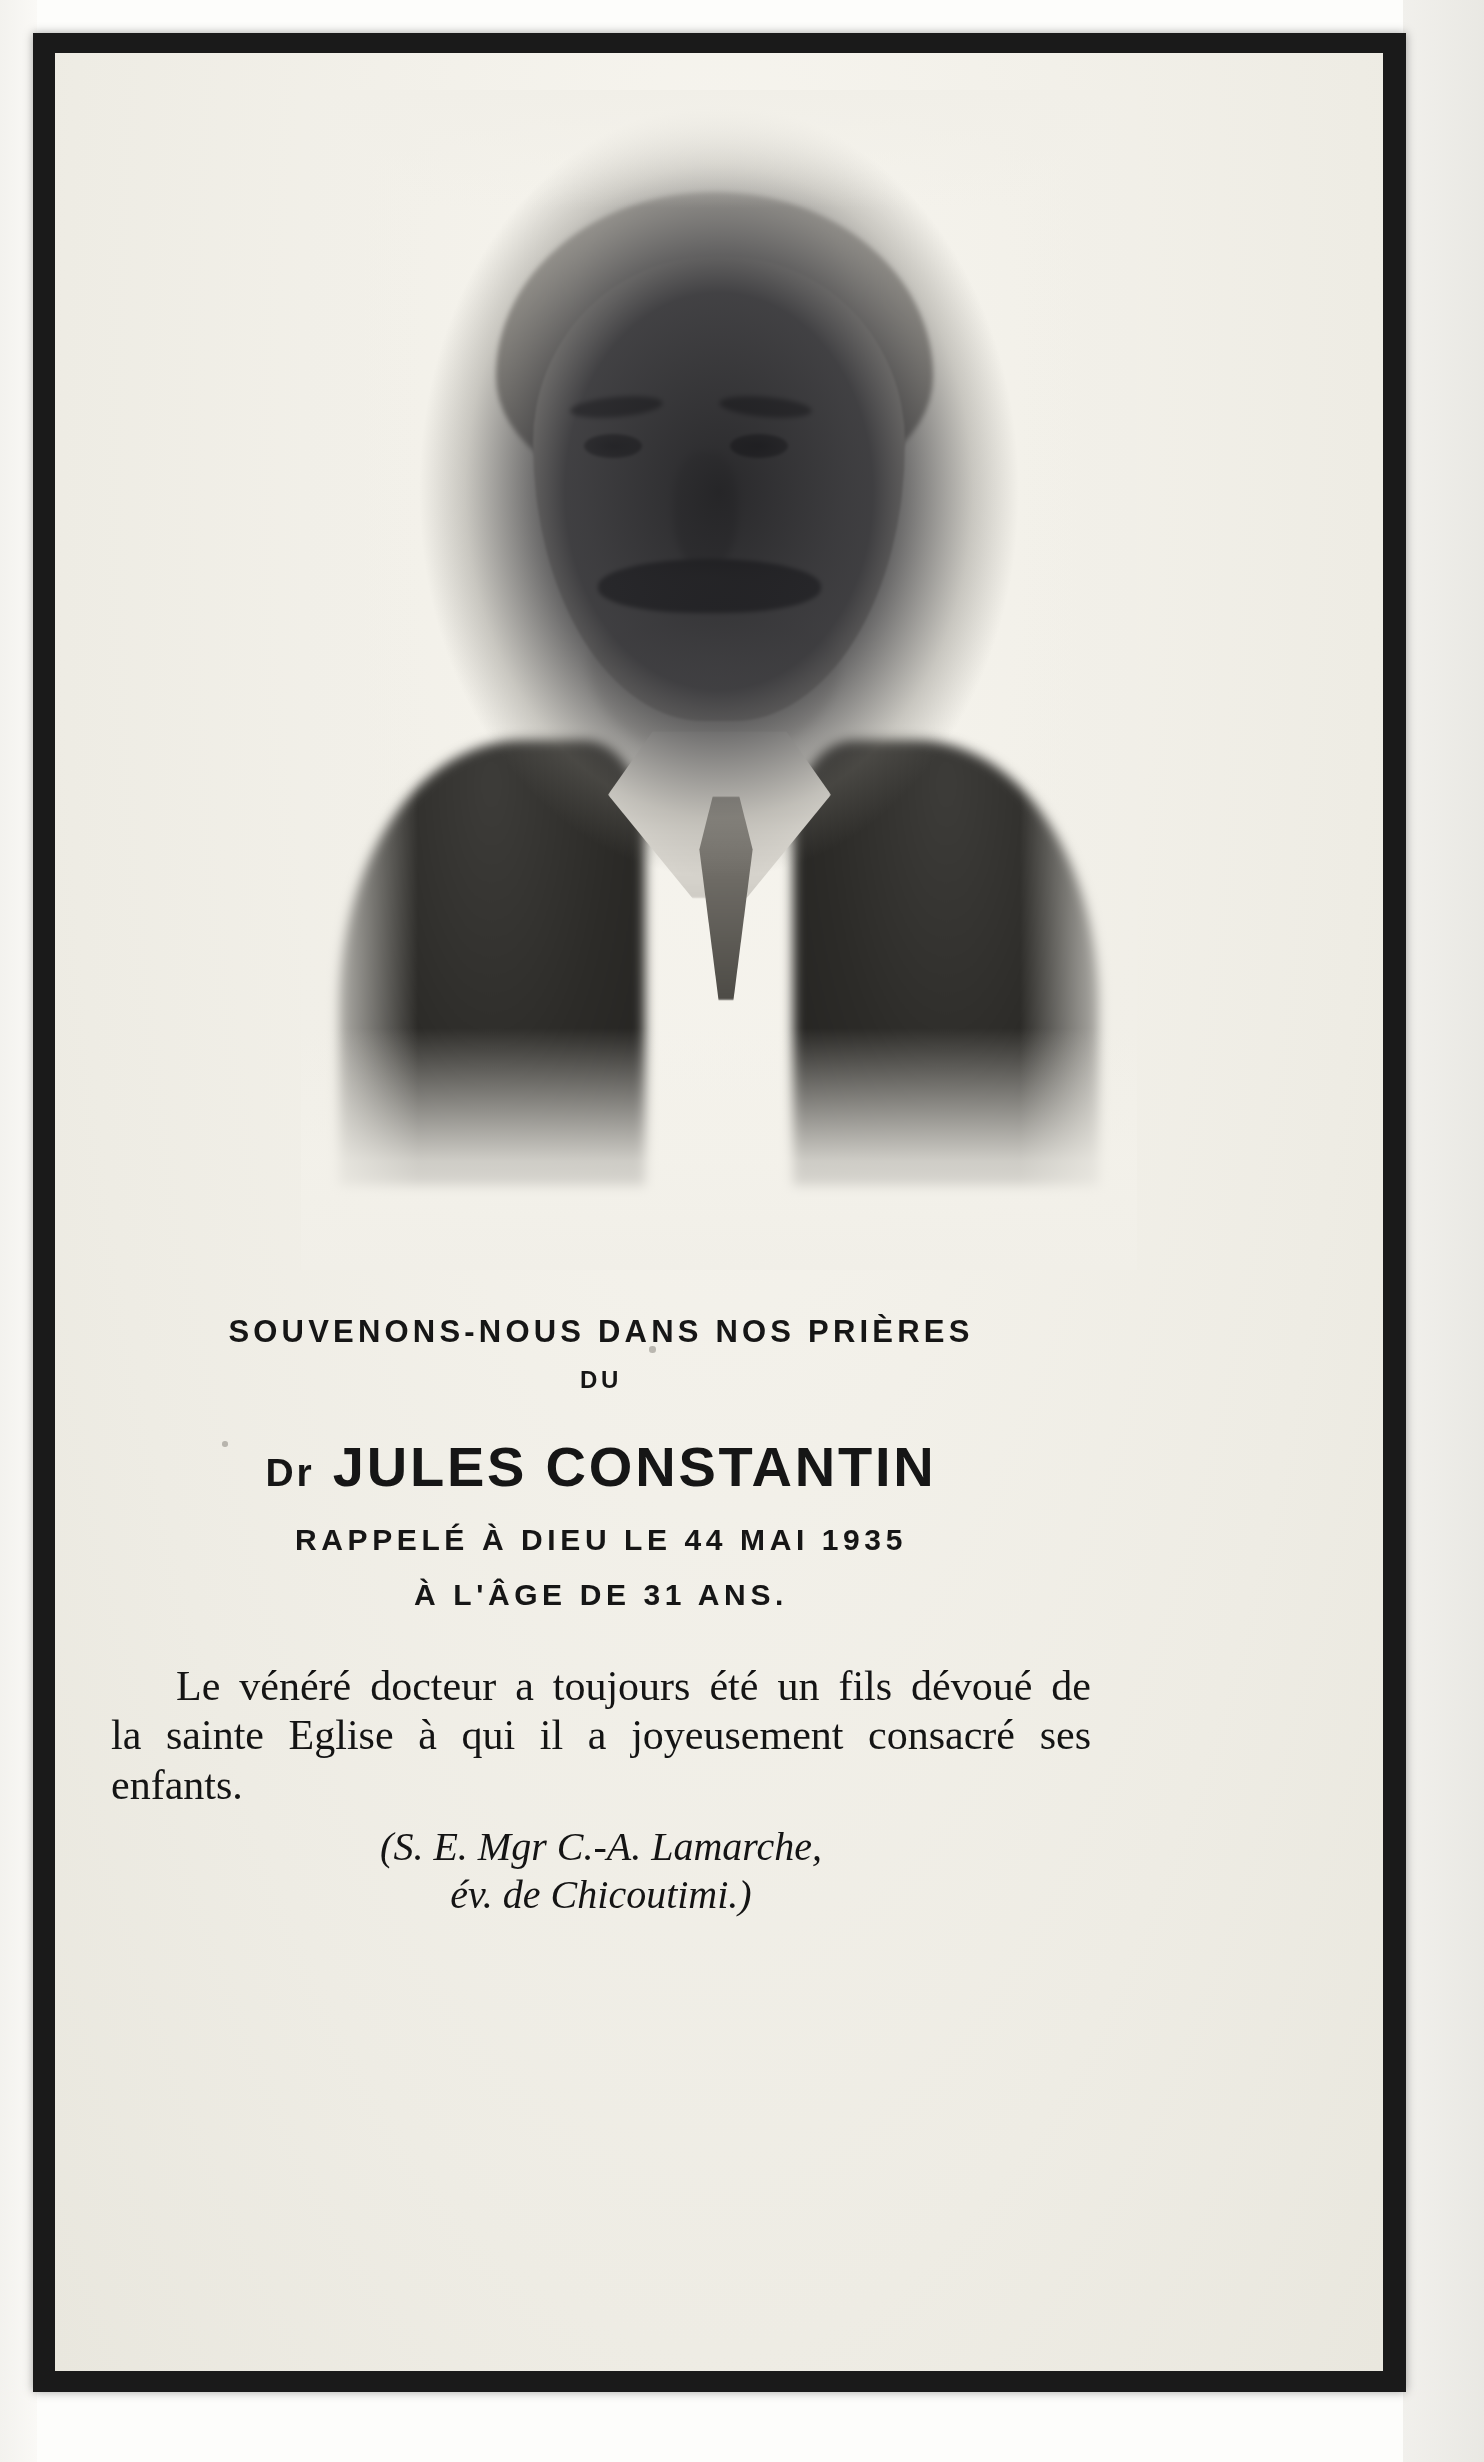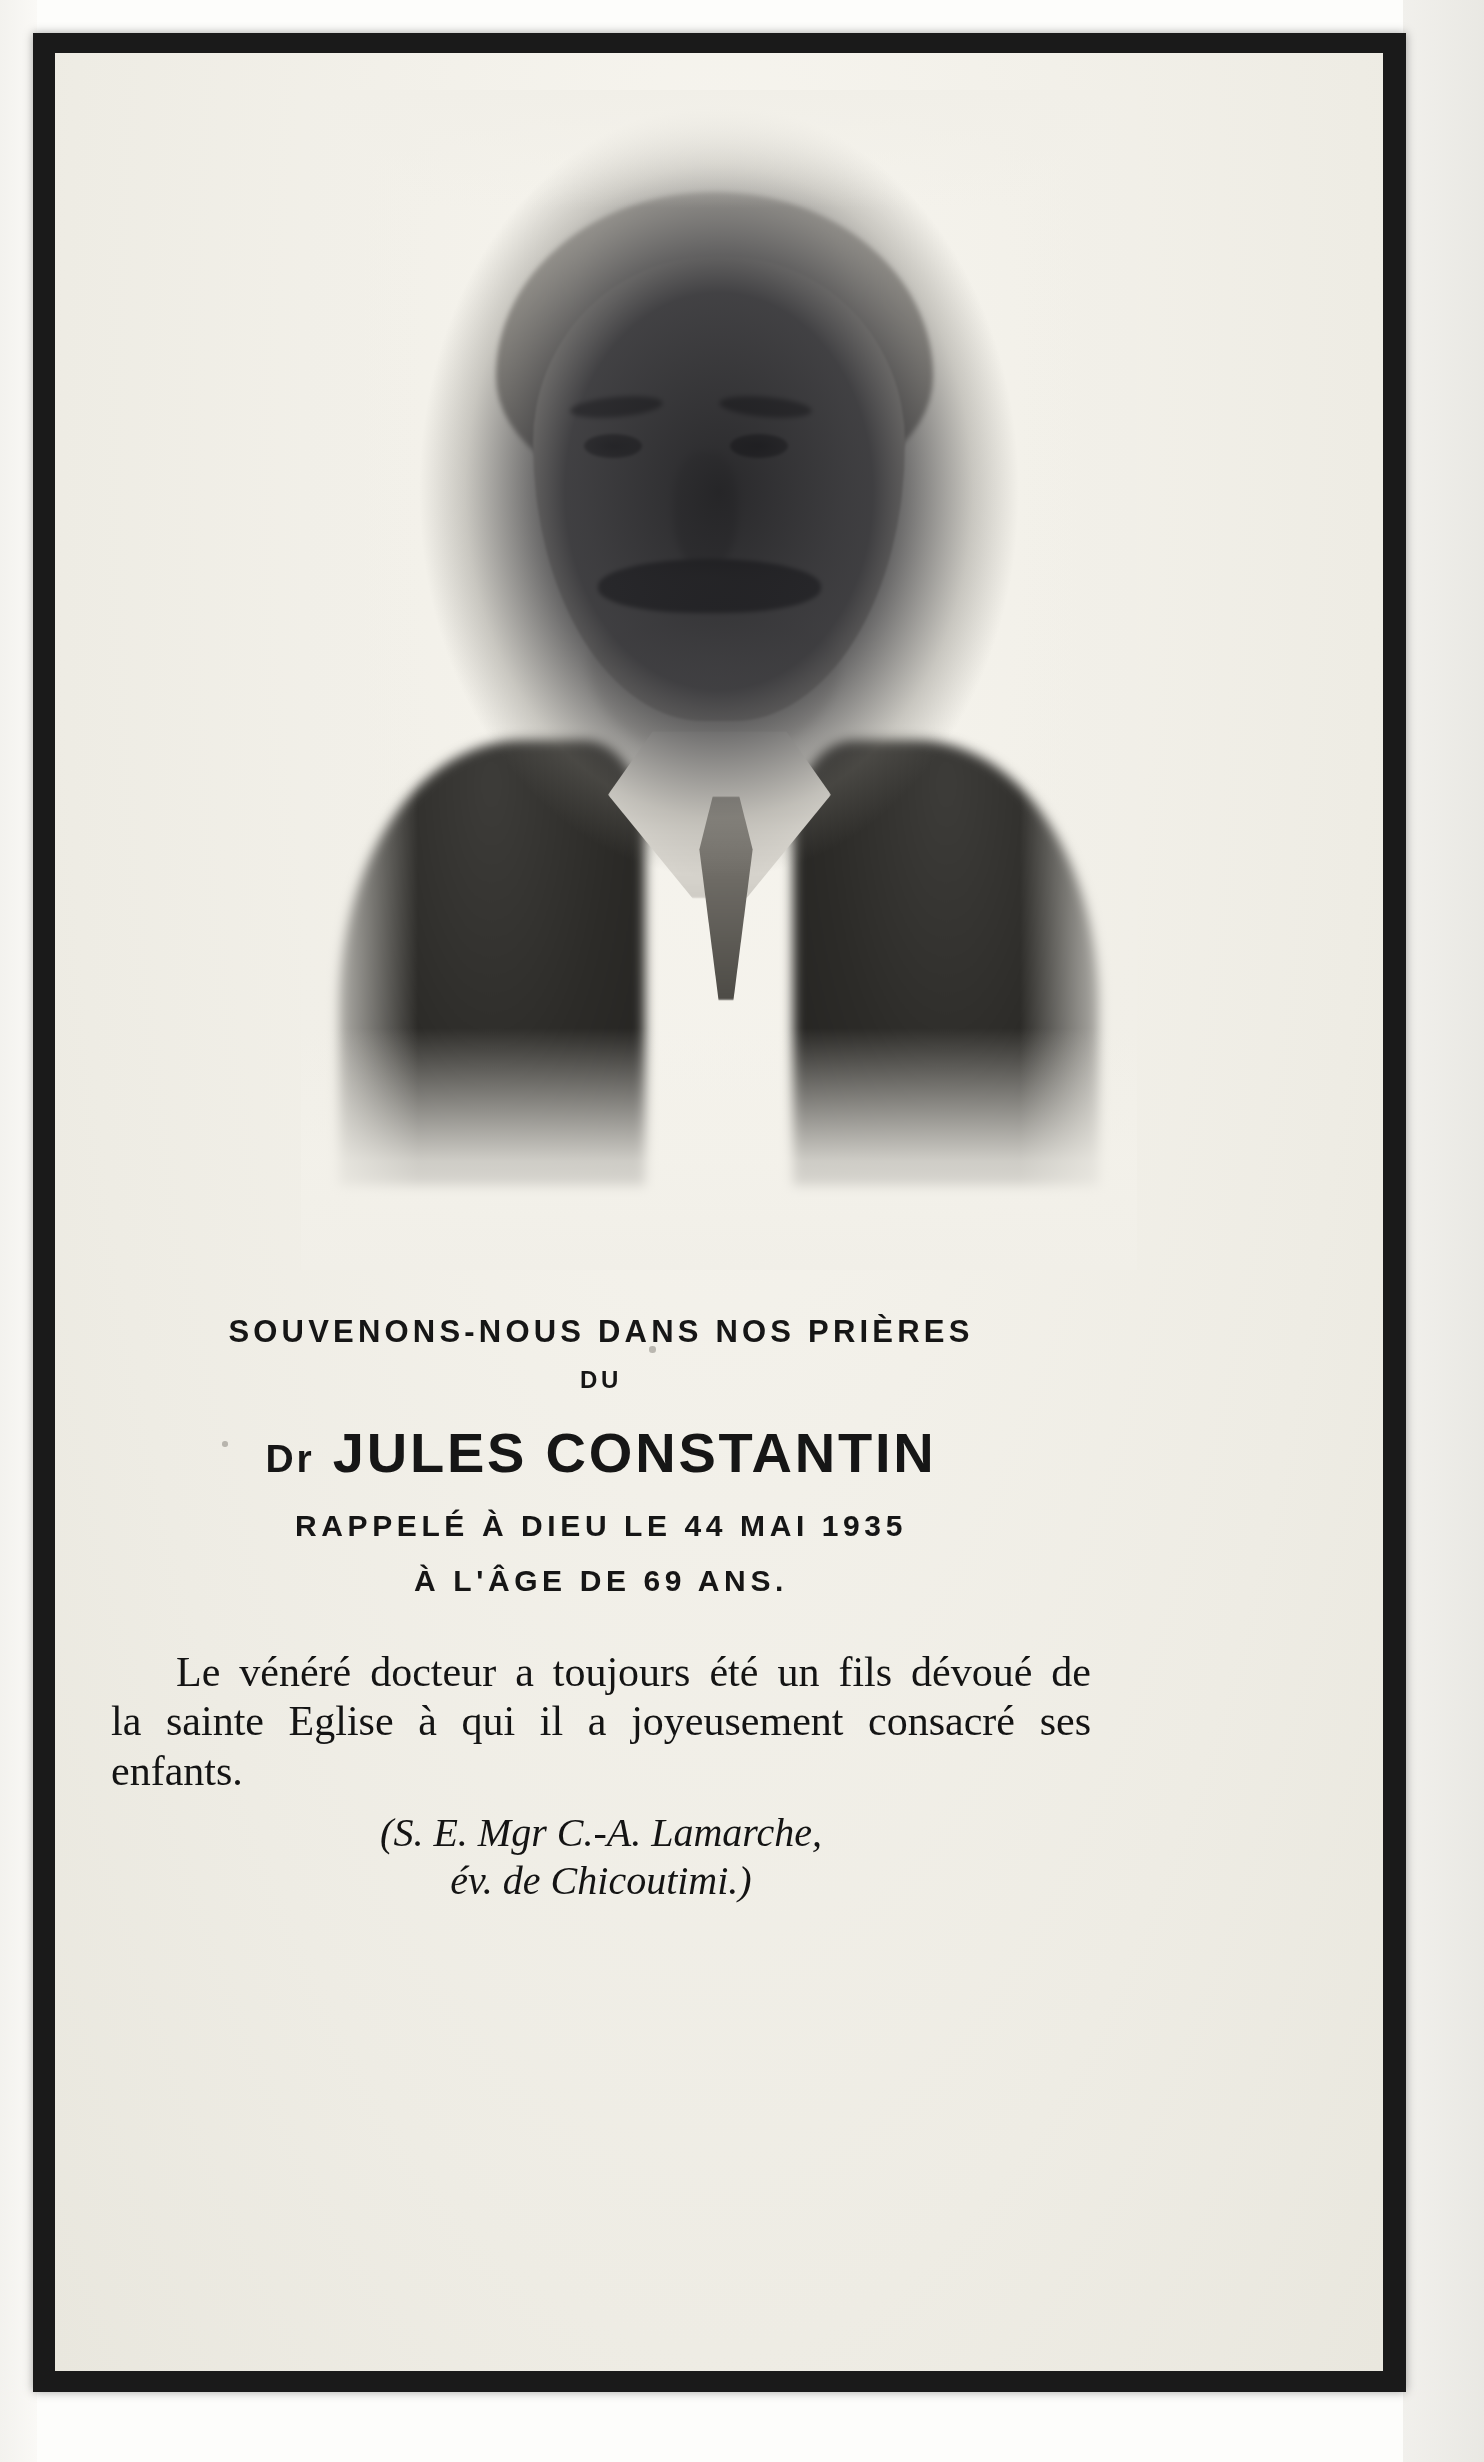--- a/index.html
+++ b/index.html
@@ -217,21 +217,21 @@
     font-weight: bold;
     font-size: 24px;
     letter-spacing: 3.7px;
     margin-top: 16px;
   }
   .line-name {
     font-family: "Liberation Sans", sans-serif;
     font-weight: bold;
     font-size: 56px;
     letter-spacing: 2.8px;
-    margin-top: 26px;
+    margin-top: 40px;
     white-space: nowrap;
   }
   .line-name .small-r { font-size: 39px; }
   .line-rappele {
     font-family: "Liberation Sans", sans-serif;
     font-weight: bold;
     font-size: 30px;
     letter-spacing: 4.6px;
     margin-top: 24px;
   }
@@ -316,21 +316,21 @@
 
       <div class="line-du">DU</div>
 
       <div class="line-name">
         <span class="small-r">Dr</span>
         <span>JULES CONSTANTIN</span>
       </div>
 
       <div class="line-rappele">RAPPELÉ À DIEU LE 44 MAI 1935</div>
 
-      <div class="line-age">À L'ÂGE DE 69 ANS.</div>
+      <div class="line-age">À L'ÂGE DE 31 ANS.</div>
 
 
       <div class="quote">Le vénéré docteur a toujours été un fils dévoué de la sainte Eglise à qui il a joyeusement consacré ses enfants.</div>
 
       <div class="attribution">
         <span>(S. E. Mgr C.-A. Lamarche,</span>
         <span class="attr-line2">év. de Chicoutimi.)</span>
       </div>
     </div>
 

